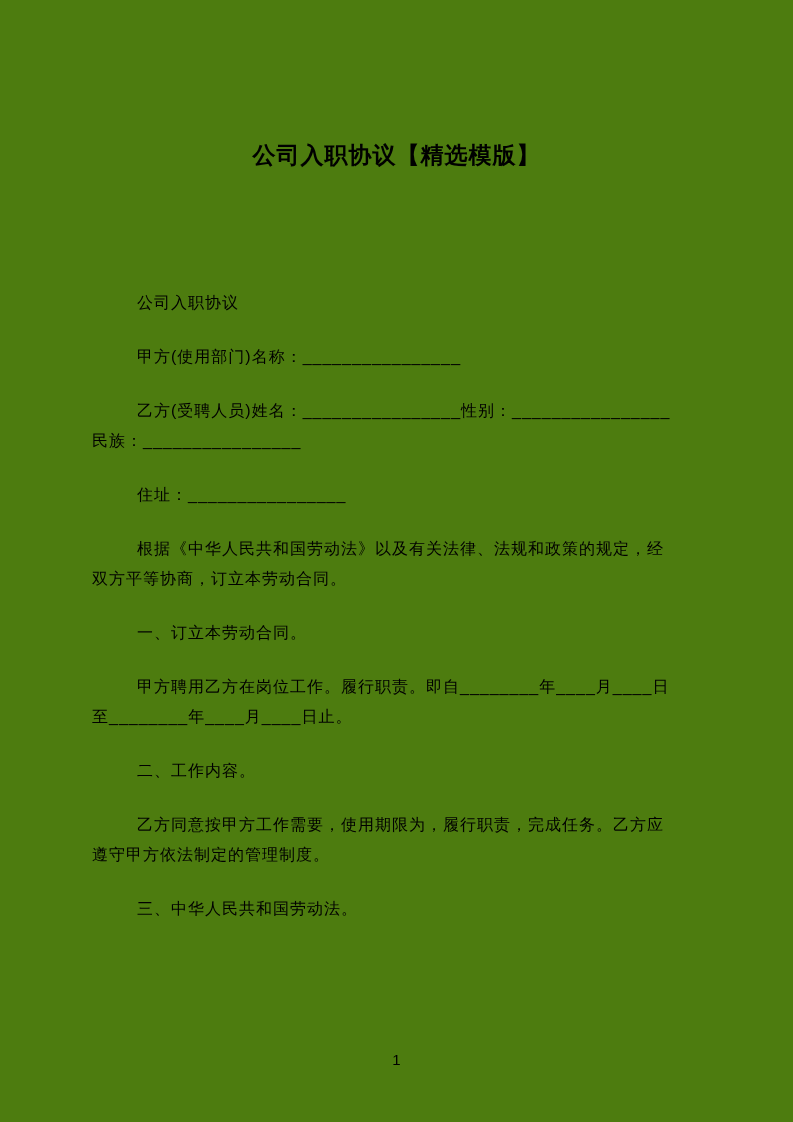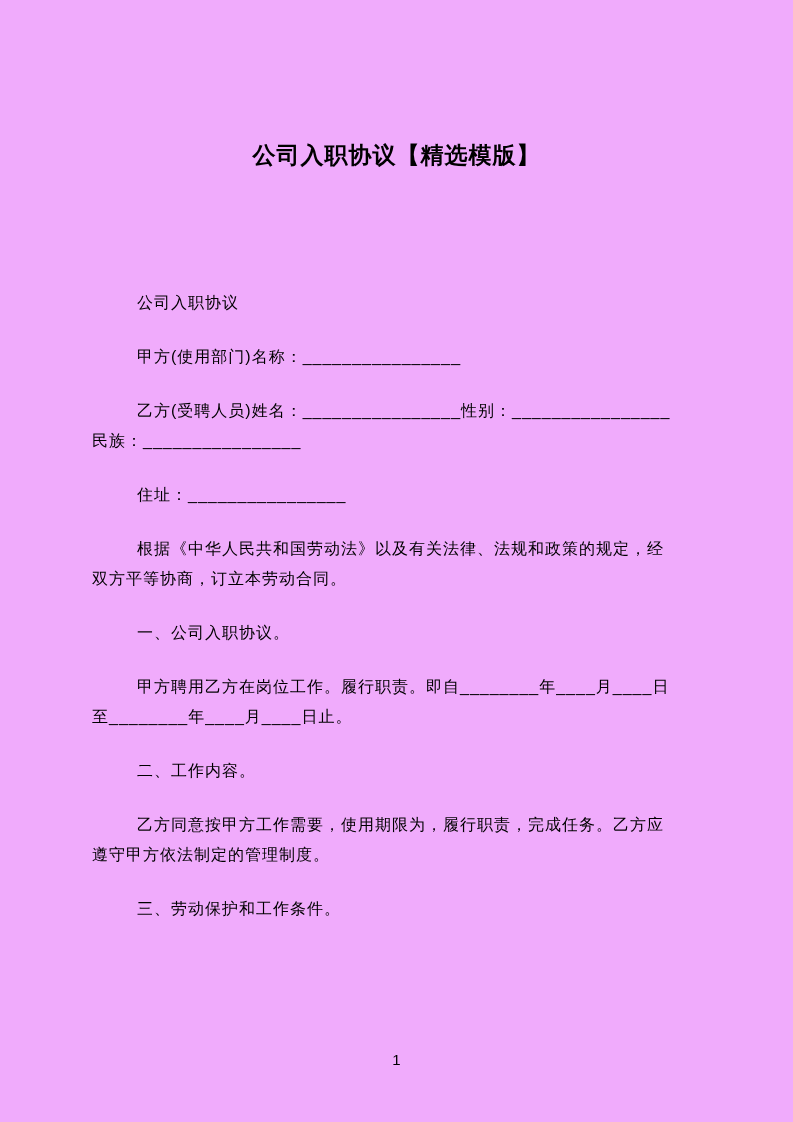--- a/index.html
+++ b/index.html
@@ -6,21 +6,21 @@
 
     html, body {
       background: #ffffff;
     }
 
     .page {
       position: relative;
       width: 793px;
       height: 1122px;
       margin: 0 auto;
-      background: #f0abfc;
+      background: #4d7c0f;
       color: #000000;
       font-family: "Liberation Sans", "DejaVu Sans", sans-serif;
       overflow: hidden;
     }
 
     .doc-title {
       padding-top: 138px;
       text-align: center;
       font-size: 23px;
       font-weight: bold;
@@ -68,27 +68,27 @@
 
     <p>甲方(使用部门)名称：________________</p>
 
     <p>乙方(受聘人员)姓名：________________性别：________________民族：________________</p>
 
 
     <p>住址：________________</p>
 
     <p>根据《中华人民共和国劳动法》以及有关法律、法规和政策的规定，经双方平等协商，订立本劳动合同。</p>
 
-    <p>一、公司入职协议。</p>
+    <p>一、订立本劳动合同。</p>
 
     <p>甲方聘用乙方在岗位工作。履行职责。即自________年____月____日至________年____月____日止。</p>
 
     <p>二、工作内容。</p>
 
     <p>乙方同意按甲方工作需要，使用期限为，履行职责，完成任务。乙方应遵守甲方依法制定的管理制度。</p>
 
-    <p>三、劳动保护和工作条件。</p>
+    <p>三、中华人民共和国劳动法。</p>
 
   </div>
 
   <div class="page-number">1</div>
 
 </div>
 
 </body></html>

